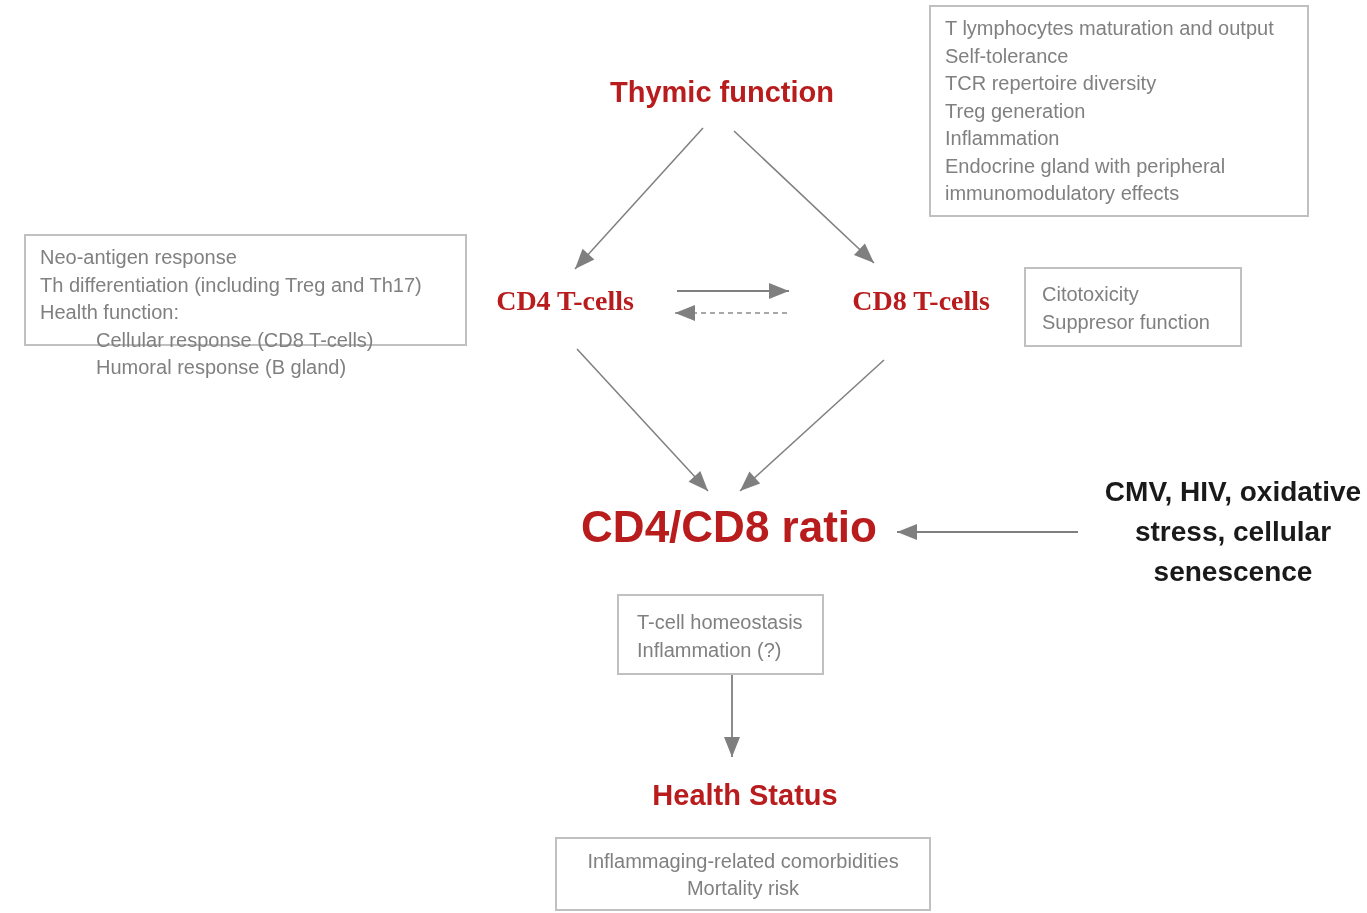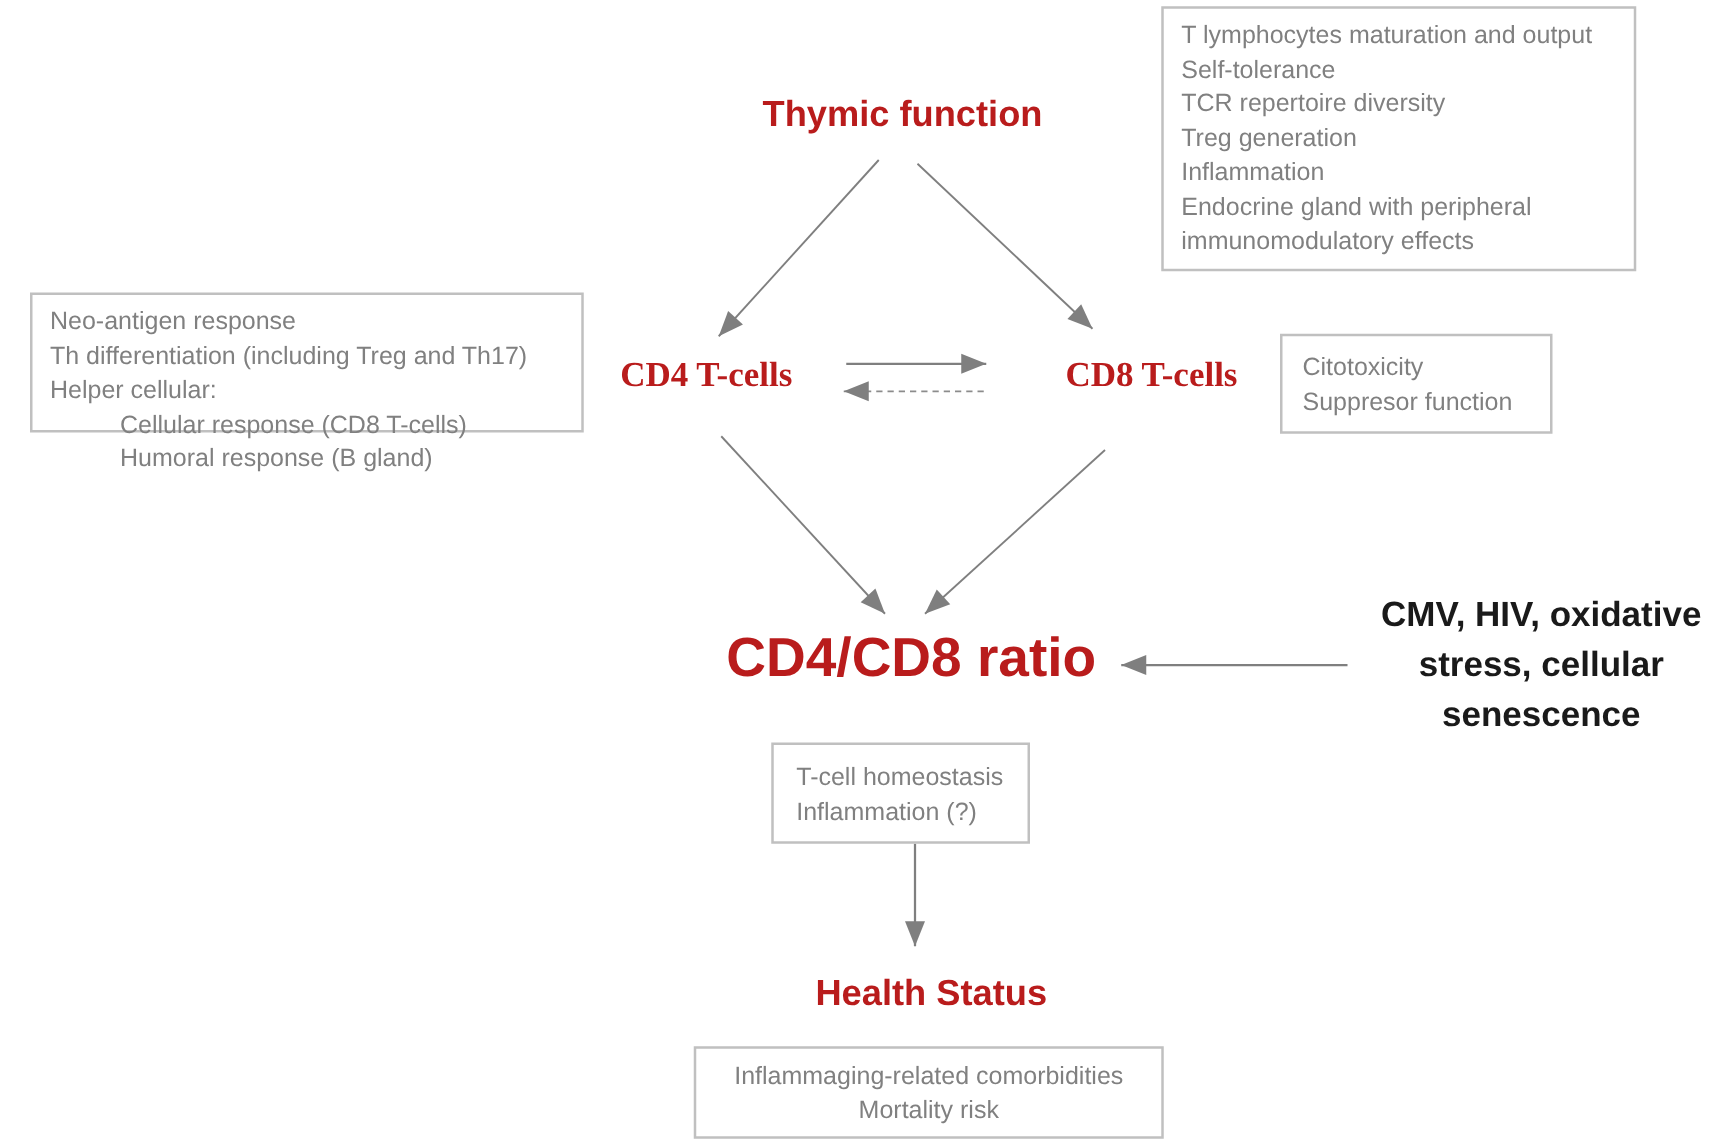--- a/index.html
+++ b/index.html
@@ -89,21 +89,21 @@
     <div class="line">Self-tolerance</div>
     <div class="line">TCR repertoire diversity</div>
     <div class="line">Treg generation</div>
     <div class="line">Inflammation</div>
     <div class="line">Endocrine gland with peripheral immunomodulatory effects</div>
   </div>
 
   <div class="gray-box" style="left:8px; top:234px; width:443px; height:112px; padding:8px 14px;margin-left:16px;">
     <div class="line">Neo-antigen response</div>
     <div class="line">Th differentiation (including Treg and Th17)</div>
-    <div class="line">Helper cellular:</div>
+    <div class="line">Health function:</div>
     <div class="line indent">Cellular response (CD8 T-cells)</div>
     <div class="line indent">Humoral response (B gland)</div>
   </div>
 
   <div class="gray-box" style="left:1024px; top:267px; width:218px; height:80px; padding:11px 16px; line-height:28px;">
     <div class="line">Citotoxicity</div>
     <div class="line">Suppresor function</div>
   </div>
 
   <div class="gray-box" style="left:617px; top:578px; width:207px; height:81px; padding:12px 18px; line-height:28px;margin-top:16px;">

